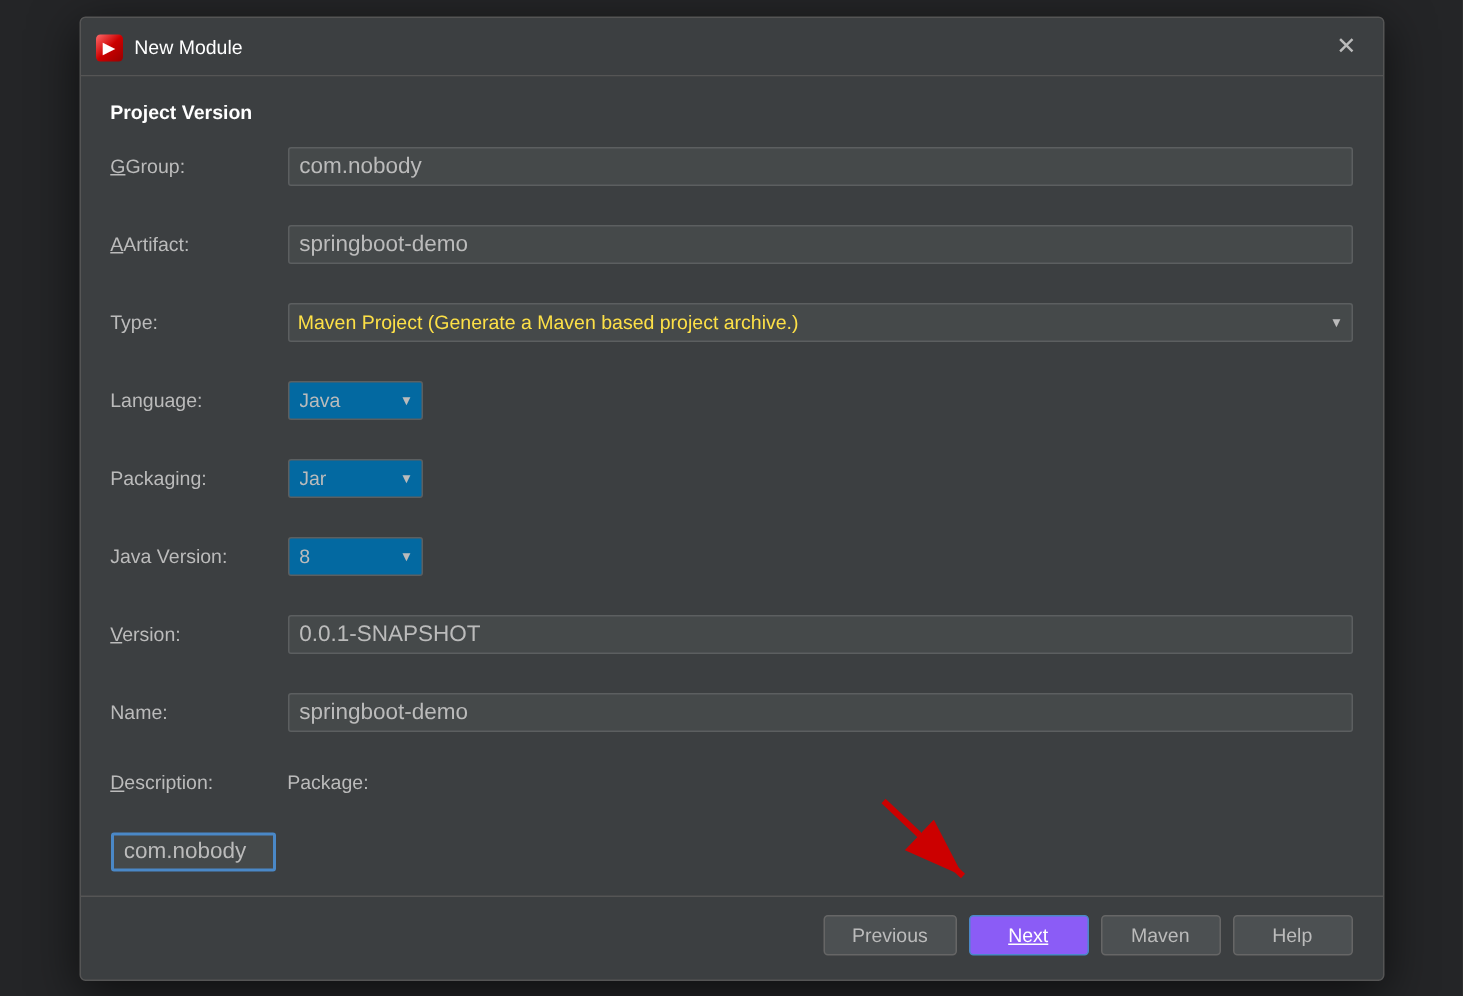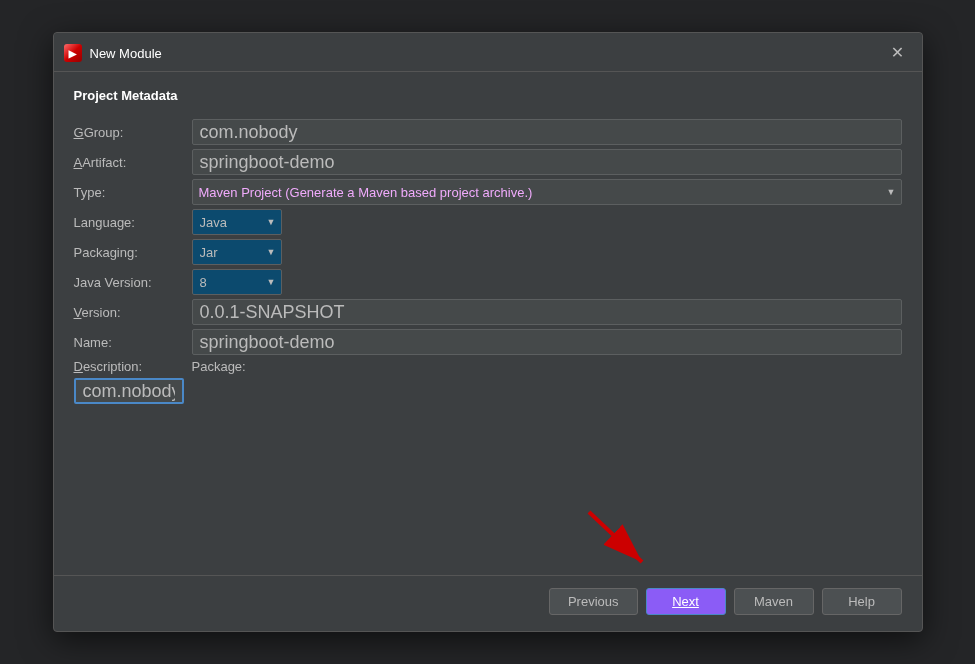--- a/index.html
+++ b/index.html
@@ -107,75 +107,75 @@
     .section-title {
       color: #ffffff;
       font-size: 13px;
       font-weight: bold;
       margin-bottom: 16px;
     }
 
     .form-grid {
       display: grid;
       grid-template-columns: 110px 1fr;
-      gap: 4px 8px;
+      gap: 26px 8px;
       align-items: center;
     }
 
     .form-label {
       color: #bbbbbb;
       font-size: 13px;
       text-align: left;
       padding-right: 6px;
     }
 
     .form-label .underline {
       text-decoration: underline;
     }
 
     .form-input {
       background: #45494a;
       border: 1px solid #5c5f60;
       color: #bbbbbb;
-      font-size: 18px;
+      font-size: 15px;
       padding: 3px 7px;
       border-radius: 2px;
       outline: none;
       width: 100%;
       height: 26px;
     }
 
     .form-input.active-focus {
       border-color: #4a88c7;
       border-width: 2px;
     }
 
     .form-select {
       background: #45494a;
       border: 1px solid #5c5f60;
-      color: #f0abfc;
+      color: #fde047;
       font-size: 13px;
       padding: 2px 6px;
       border-radius: 2px;
       outline: none;
       height: 26px;
       cursor: pointer;
       appearance: none;
       -webkit-appearance: none;
       position: relative;
     }
 
     .small-select-wrapper {
       position: relative;
       display: inline-flex;
       align-items: center;
     }
 
     .small-select {
-      background: #0c4a6e;
+      background: #0369a1;
       border: 1px solid #5c5f60;
       color: #bbbbbb;
       font-size: 13px;
       padding: 2px 12px 2px 7px;
       border-radius: 2px;
       outline: none;
       height: 26px;
       cursor: pointer;
       appearance: none;
       -webkit-appearance: none;
@@ -233,21 +233,21 @@
           <span>▶</span>
         </div>
         <span class="dialog-title-text">New Module</span>
       </div>
       <button class="close-btn">
         <span>✕</span>
       </button>
     </div>
 
     <div class="dialog-content">
-      <div class="section-title">Project Metadata</div>
+      <div class="section-title">Project Version</div>
 
       <div class="form-grid">
 
         <label class="form-label">
           <span class="underline">G</span><span>Group:</span>
         </label>
         <input class="form-input" type="text" value="com.nobody" style="">
 
         <label class="form-label">
           <span class="underline">A</span><span>Artifact:</span>

